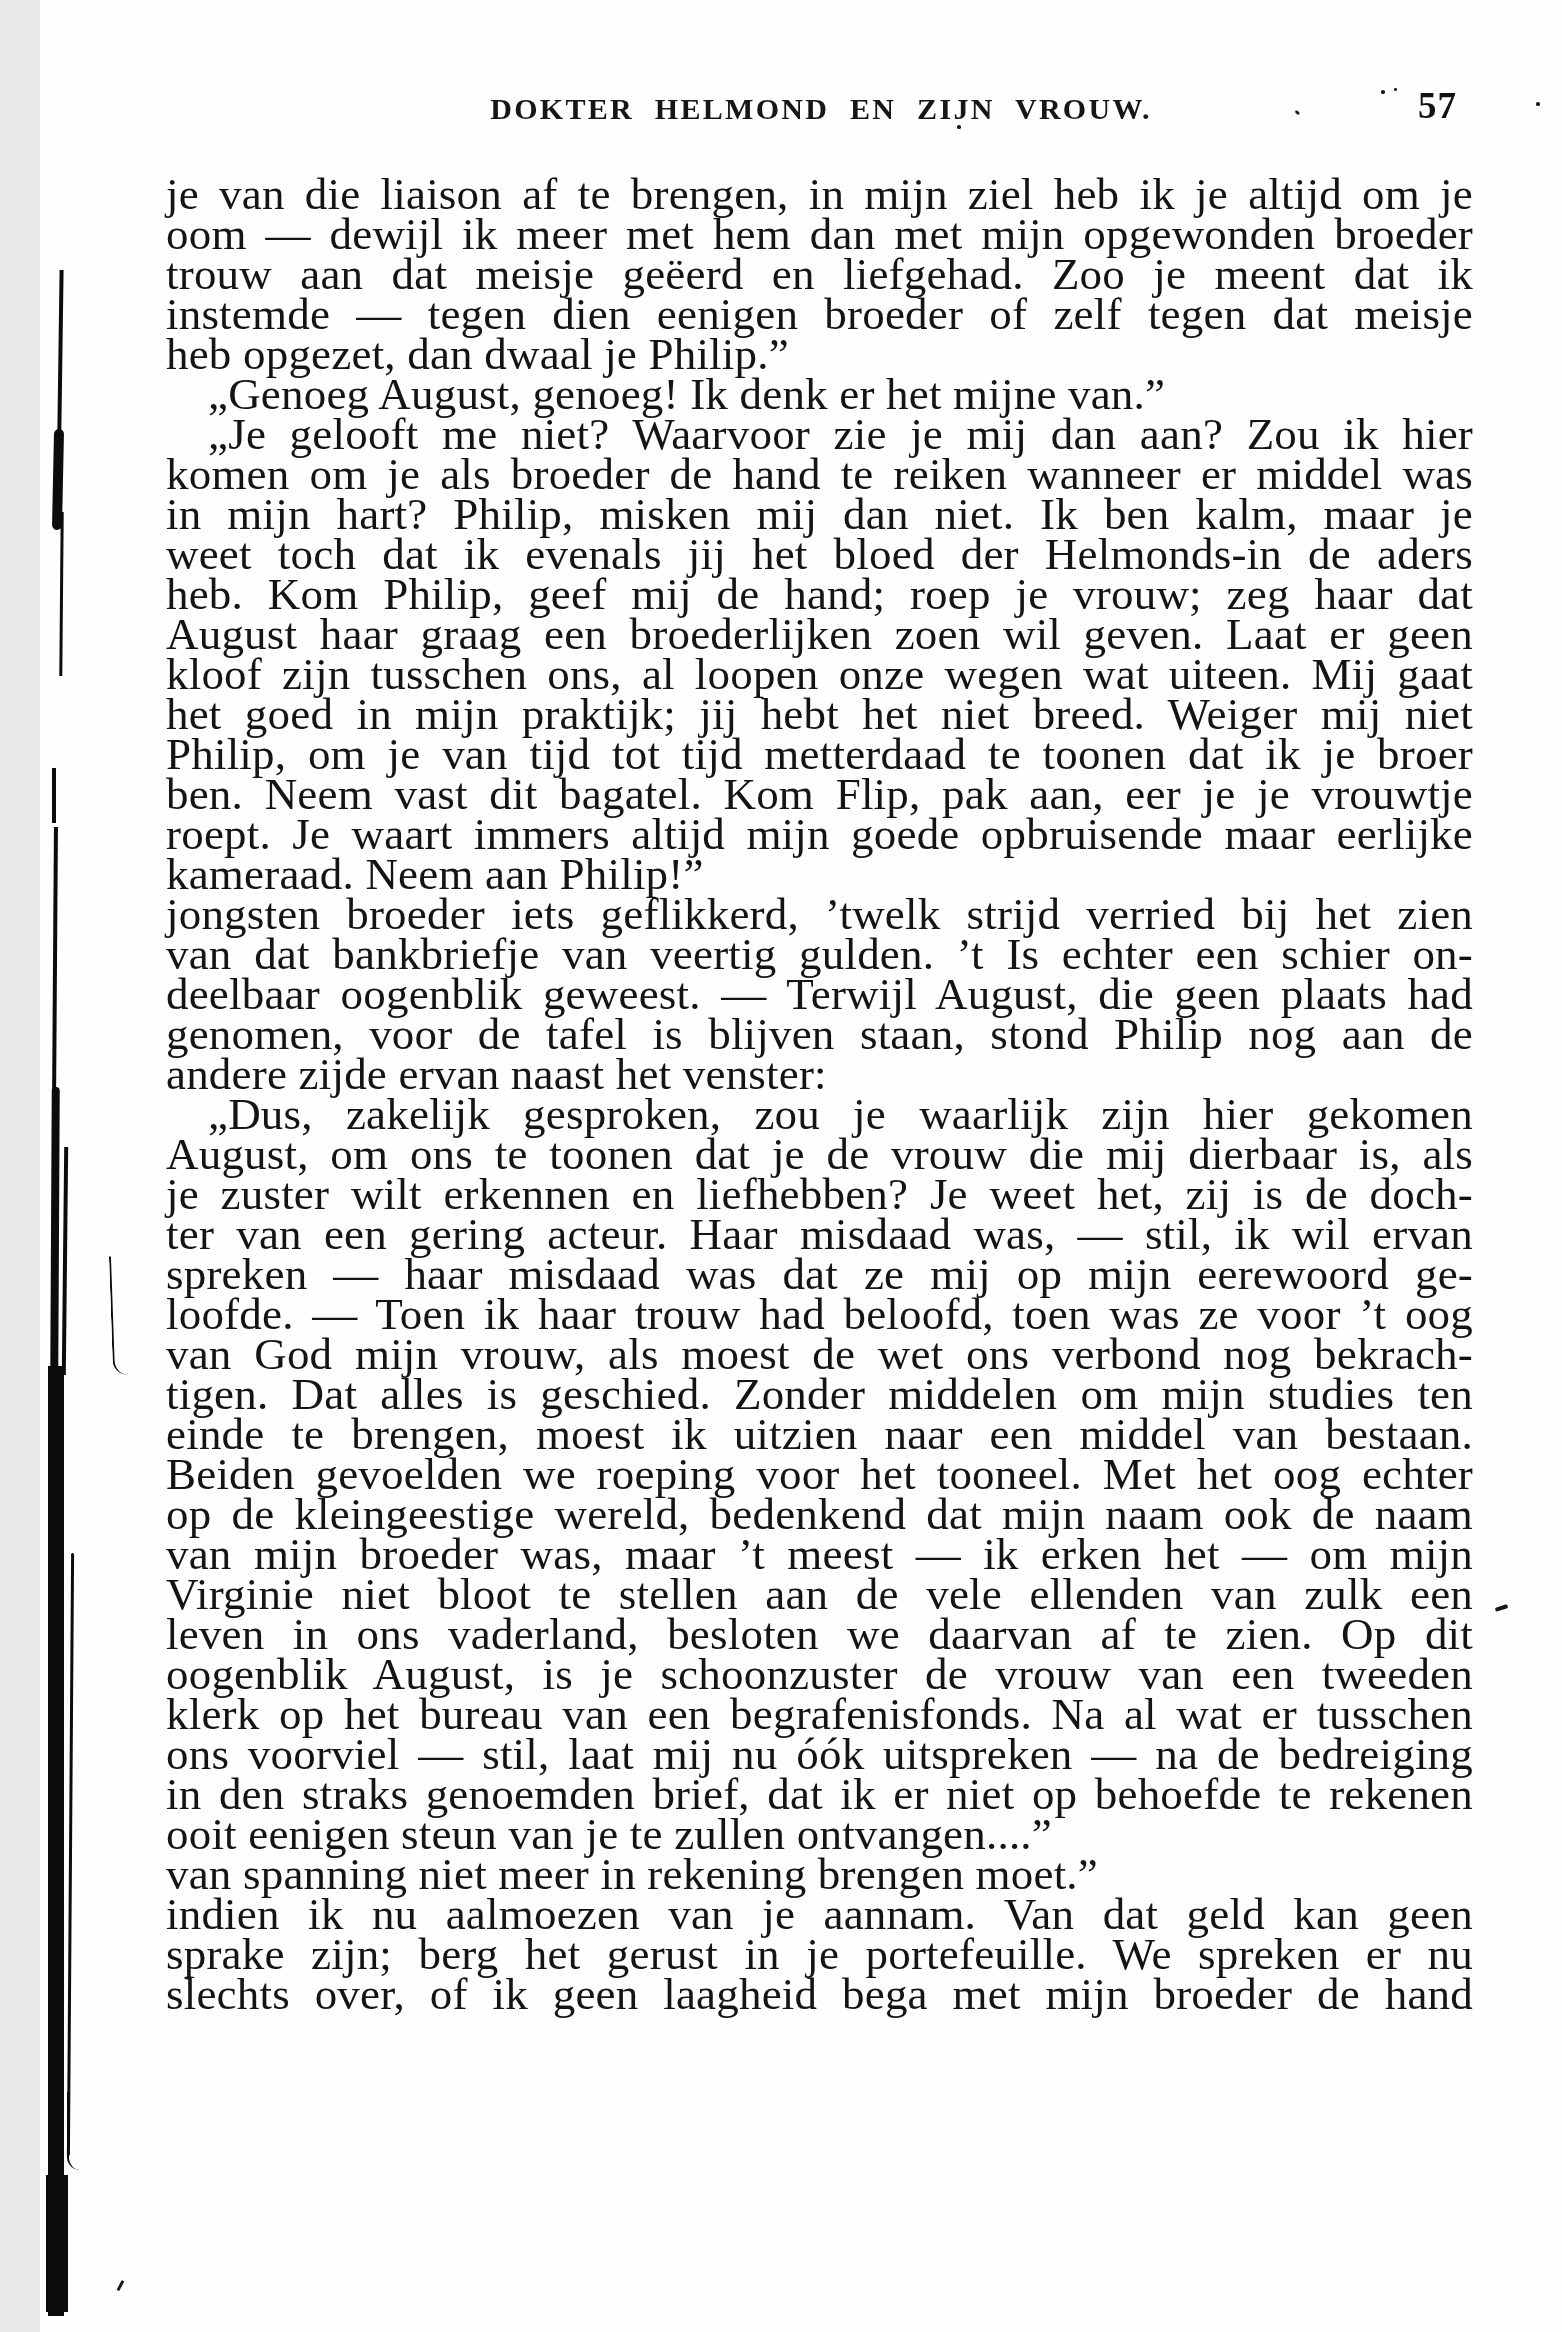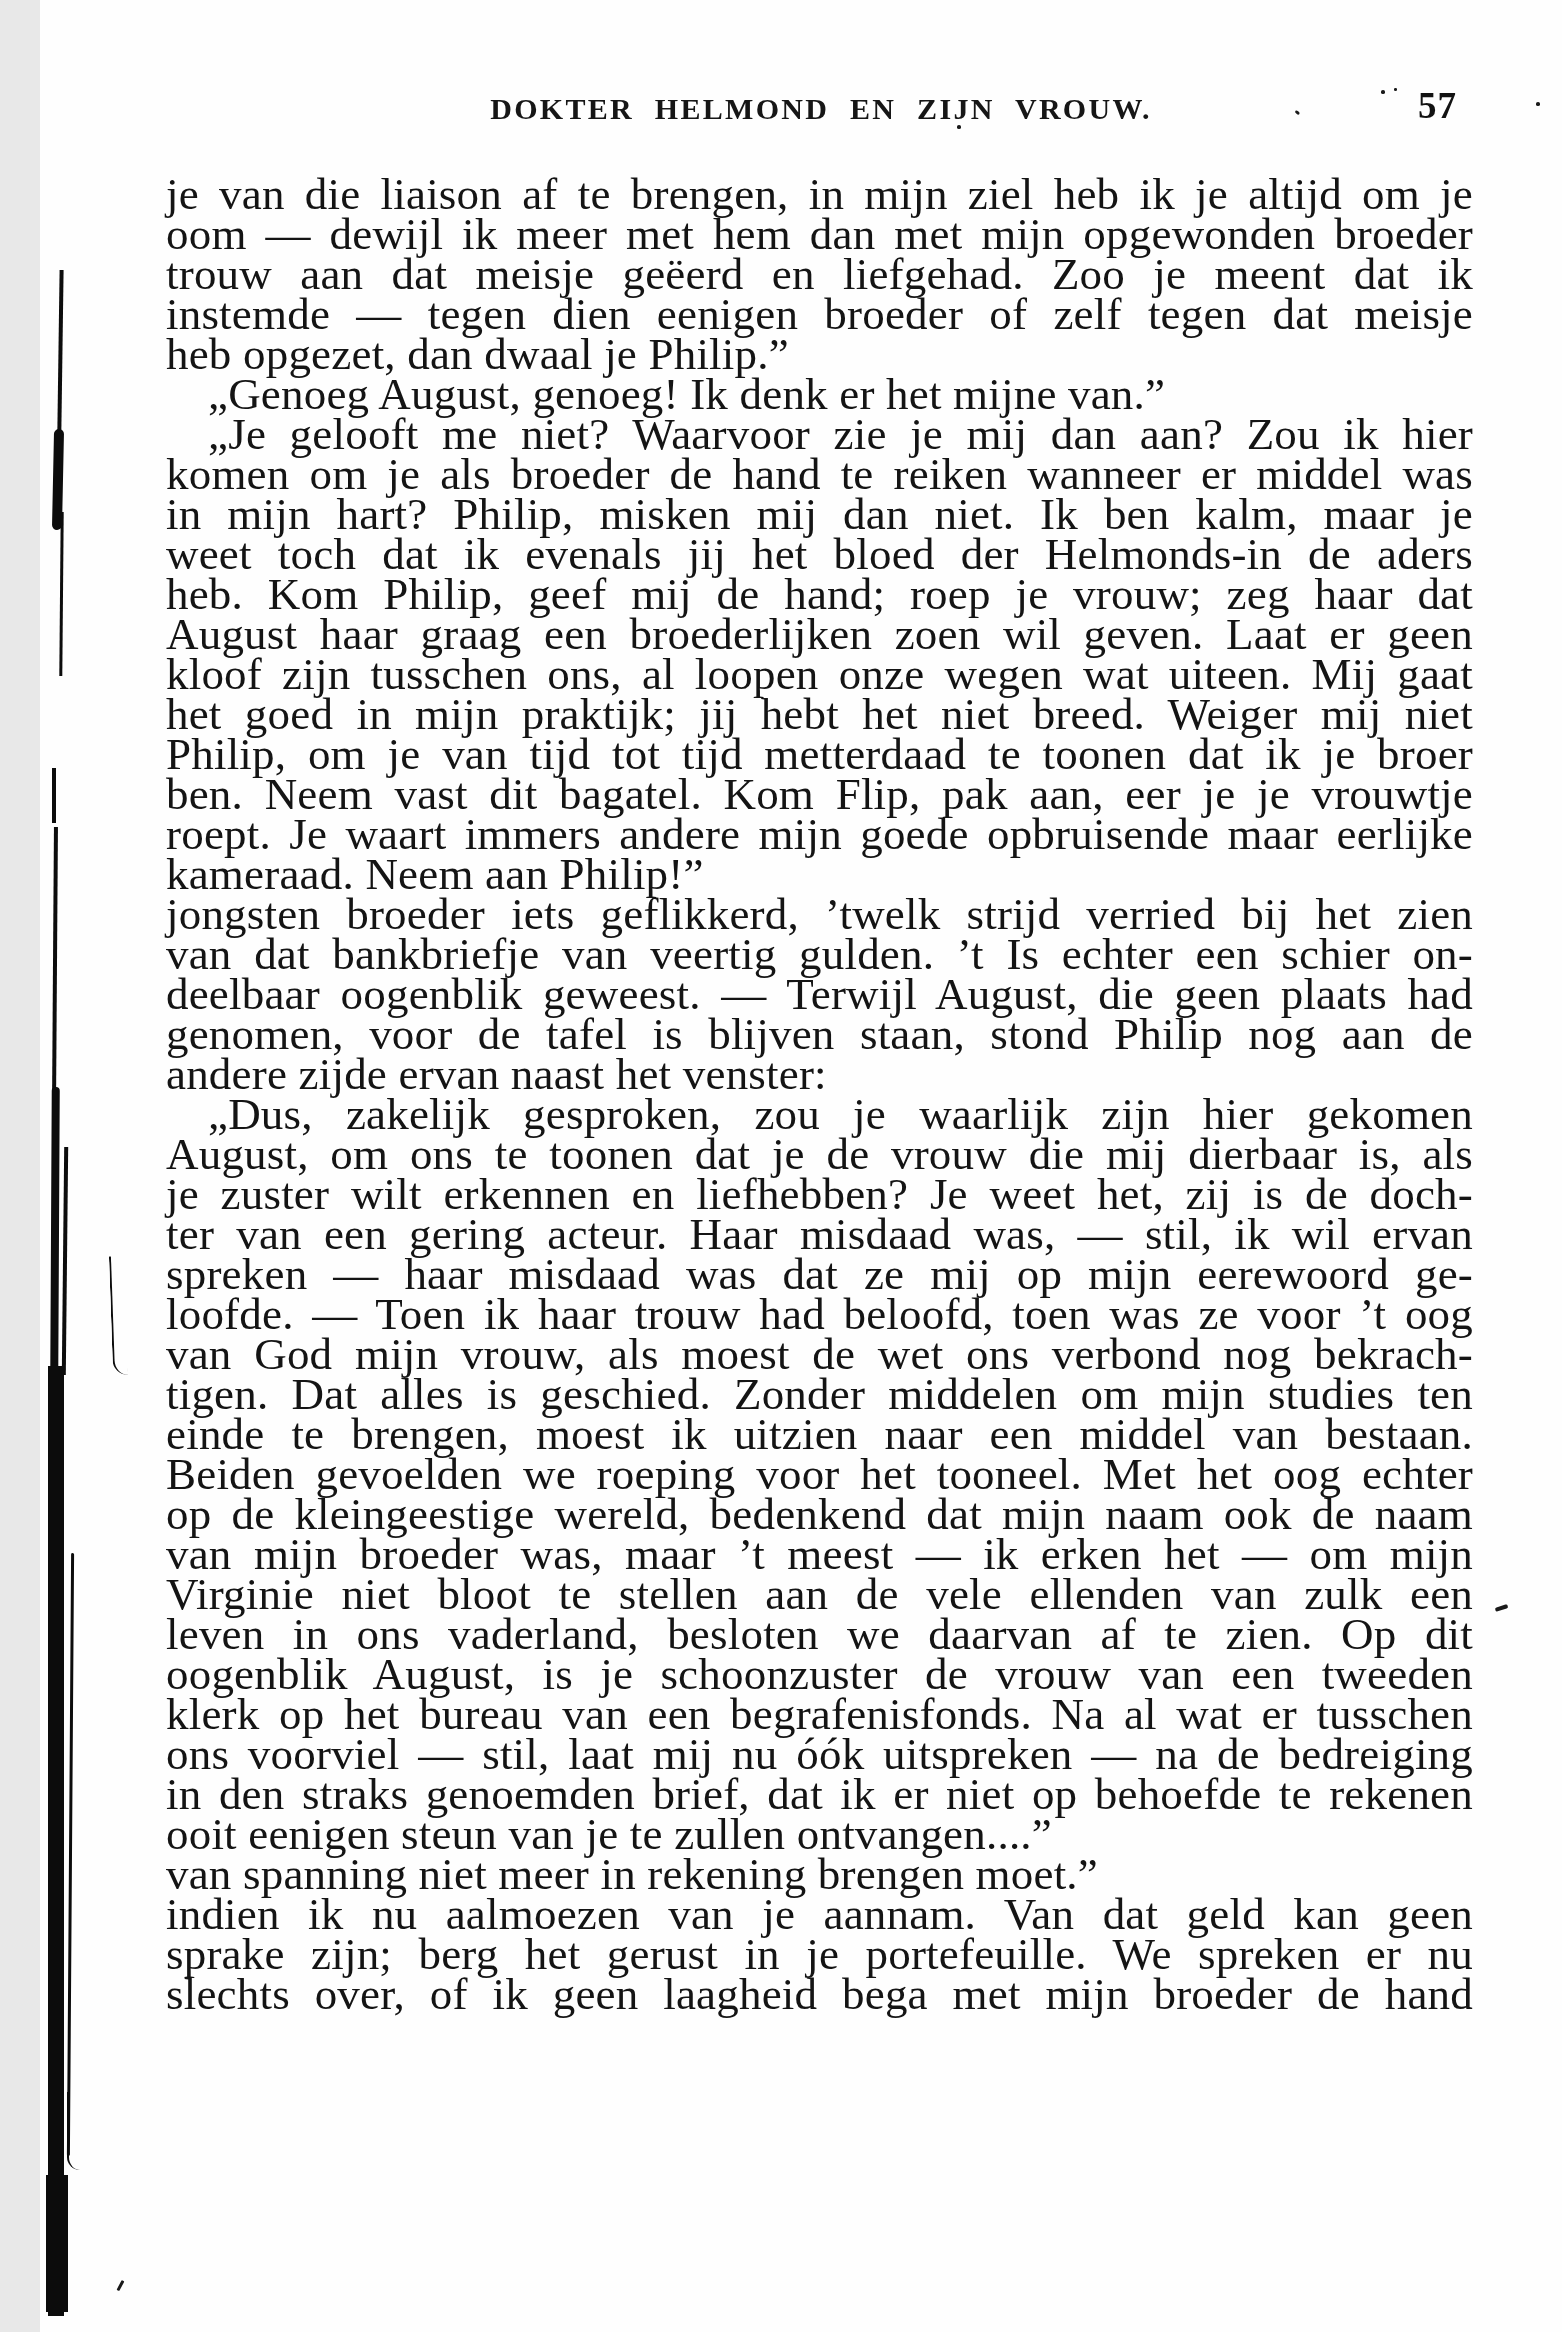--- a/index.html
+++ b/index.html
@@ -87,21 +87,21 @@
       <div class="line indent">„Je gelooft me niet? Waarvoor zie je mij dan aan? Zou ik hier</div>
       <div class="line">komen om je als broeder de hand te reiken wanneer er middel was</div>
       <div class="line">in mijn hart? Philip, misken mij dan niet. Ik ben kalm, maar je</div>
       <div class="line">weet toch dat ik evenals jij het bloed der Helmonds-in de aders</div>
       <div class="line">heb. Kom Philip, geef mij de hand; roep je vrouw; zeg haar dat</div>
       <div class="line">August haar graag een broederlijken zoen wil geven. Laat er geen</div>
       <div class="line">kloof zijn tusschen ons, al loopen onze wegen wat uiteen. Mij gaat</div>
       <div class="line">het goed in mijn praktijk; jij hebt het niet breed. Weiger mij niet</div>
       <div class="line">Philip, om je van tijd tot tijd metterdaad te toonen dat ik je broer</div>
       <div class="line">ben. Neem vast dit bagatel. Kom Flip, pak aan, eer je je vrouwtje</div>
-      <div class="line">roept. Je waart immers andere mijn goede opbruisende maar eerlijke</div>
+      <div class="line">roept. Je waart immers altijd mijn goede opbruisende maar eerlijke</div>
       <div class="line short">kameraad. Neem aan Philip!”</div>
       <div class="line">jongsten broeder iets geflikkerd, ’twelk strijd verried bij het zien</div>
       <div class="line">van dat bankbriefje van veertig gulden. ’t Is echter een schier on-</div>
       <div class="line">deelbaar oogenblik geweest. — Terwijl August, die geen plaats had</div>
       <div class="line">genomen, voor de tafel is blijven staan, stond Philip nog aan de</div>
       <div class="line short">andere zijde ervan naast het venster:</div>
       <div class="line indent">„Dus, zakelijk gesproken, zou je waarlijk zijn hier gekomen</div>
       <div class="line">August, om  ons te toonen dat je de vrouw die mij dierbaar is, als</div>
       <div class="line">je zuster wilt erkennen en liefhebben? Je weet het, zij is de doch-</div>
       <div class="line">ter van een gering acteur. Haar misdaad was, — stil, ik wil ervan</div>

